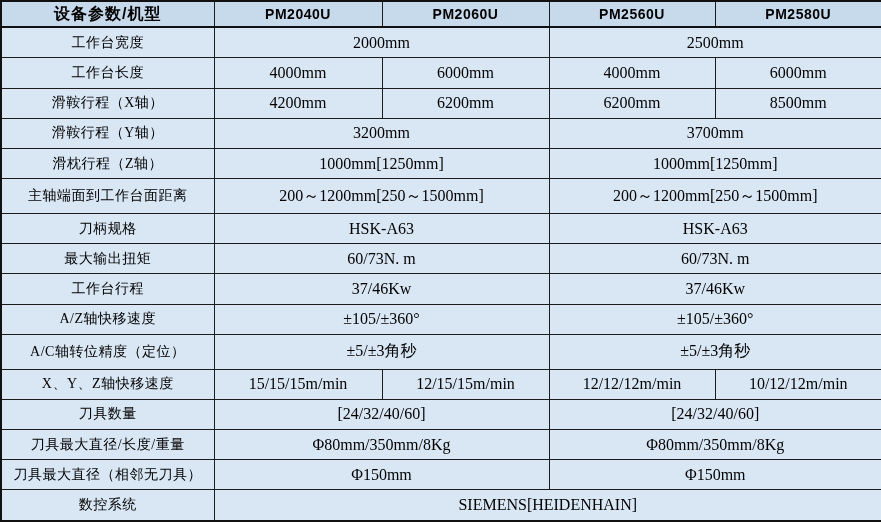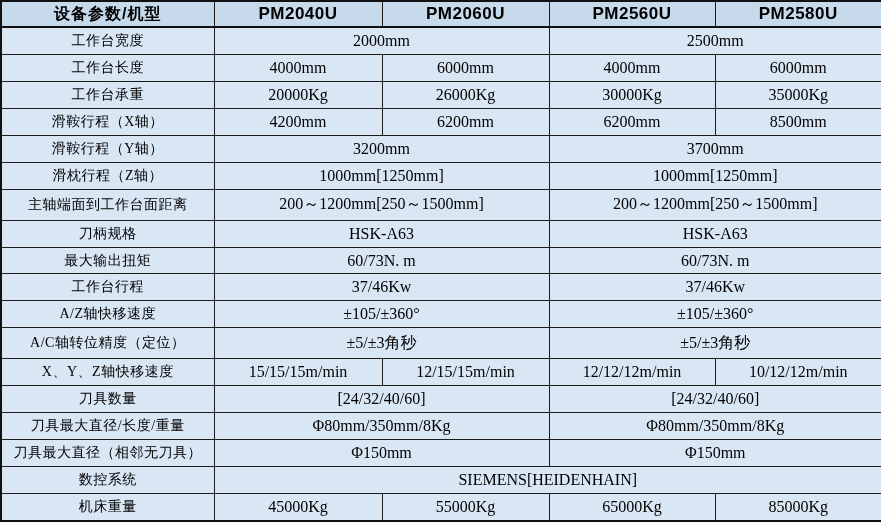--- a/index.html
+++ b/index.html
@@ -32,21 +32,21 @@
   }
   
   table.spec thead tr {
     height: 26px;
   }
   table.spec thead th {
     background: #c7daec;
     border-bottom: 2px solid #111111;
     font-family: "Liberation Sans", "DejaVu Sans", sans-serif;
     font-weight: bold;
-    font-size: 17px;
+    font-size: 14px;
     letter-spacing: 0.5px;
   }
   table.spec thead th.corner {
     font-size: 16px;
     letter-spacing: 1px;
   }
   
   table.spec tbody td {
     background: #d9e7f5;
     font-size: 16px;
@@ -82,27 +82,20 @@
           <td class="param">工作台宽度</td>
           <td colspan="2">2000mm</td>
           <td colspan="2">2500mm</td>
         </tr>
         <tr>
           <td class="param">工作台长度</td>
           <td>4000mm</td>
           <td>6000mm</td>
           <td>4000mm</td>
           <td>6000mm</td>
-        </tr>
-        <tr>
-          <td class="param">工作台承重</td>
-          <td>20000Kg</td>
-          <td>26000Kg</td>
-          <td>30000Kg</td>
-          <td>35000Kg</td>
         </tr>
         <tr>
           <td class="param">滑鞍行程（X轴）</td>
           <td>4200mm</td>
           <td>6200mm</td>
           <td>6200mm</td>
           <td>8500mm</td>
         </tr>
         <tr>
           <td class="param">滑鞍行程（Y轴）</td>
@@ -163,22 +156,15 @@
         </tr>
         <tr>
           <td class="param">刀具最大直径（相邻无刀具）</td>
           <td colspan="2">Φ150mm</td>
           <td colspan="2">Φ150mm</td>
         </tr>
         <tr>
           <td class="param">数控系统</td>
           <td colspan="4">SIEMENS[HEIDENHAIN]</td>
         </tr>
-        <tr>
-          <td class="param">机床重量</td>
-          <td>45000Kg</td>
-          <td>55000Kg</td>
-          <td>65000Kg</td>
-          <td>85000Kg</td>
-        </tr>
       </tbody>
   </table>
 </div>
 
 </body></html>

